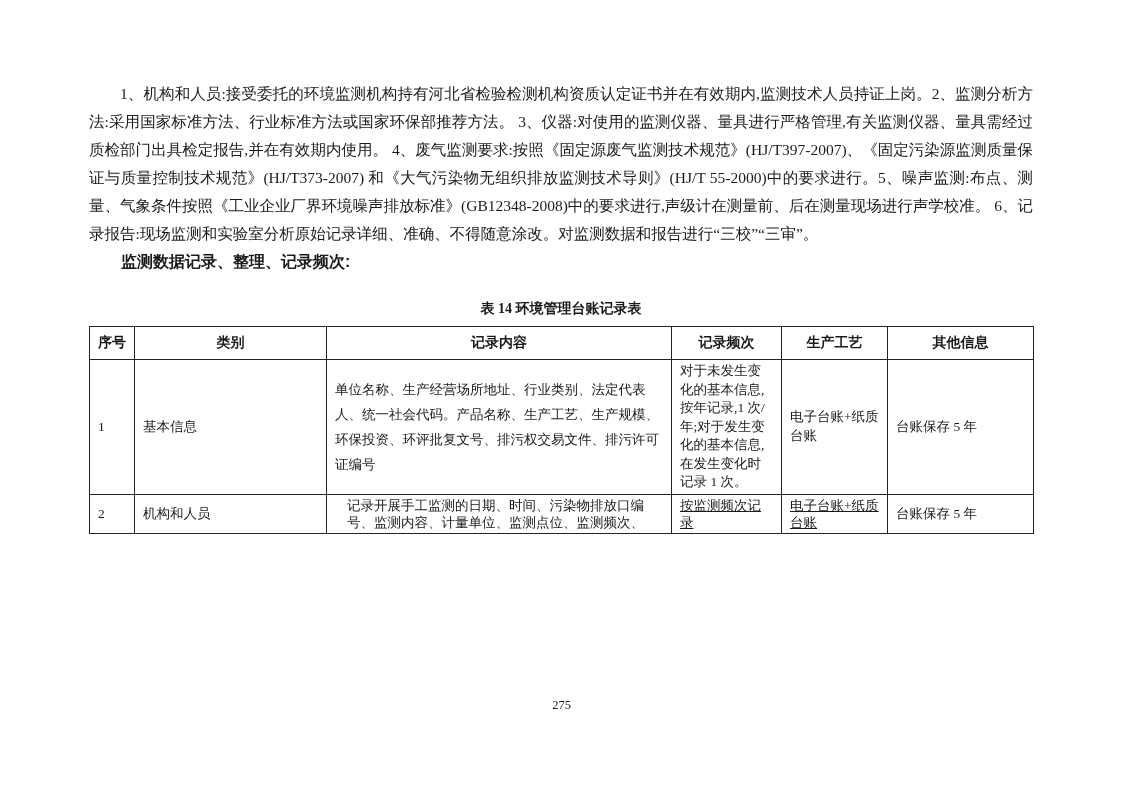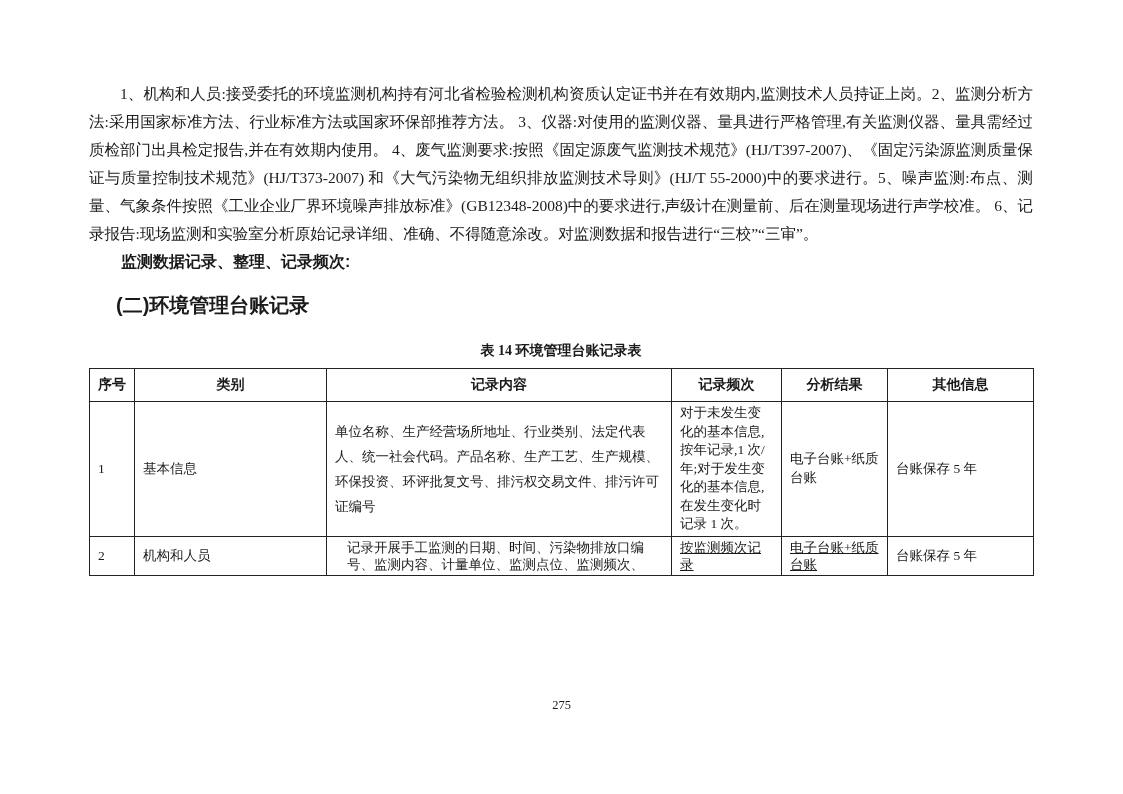--- a/index.html
+++ b/index.html
@@ -86,40 +86,39 @@
 </head>
 <body>
 
 <div class="content">
 
   <p class="para">1、机构和人员:接受委托的环境监测机构持有河北省检验检测机构资质认定证书并在有效期内,监测技术人员持证上岗。2、监测分析方法:采用国家标准方法、行业标准方法或国家环保部推荐方法。 3、仪器:对使用的监测仪器、量具进行严格管理,有关监测仪器、量具需经过质检部门出具检定报告,并在有效期内使用。 4、废气监测要求:按照《固定源废气监测技术规范》(HJ/T397-2007)、《固定污染源监测质量保证与质量控制技术规范》(HJ/T373-2007) 和《大气污染物无组织排放监测技术导则》(HJ/T 55-2000)中的要求进行。5、噪声监测:布点、测量、气象条件按照《工业企业厂界环境噪声排放标准》(GB12348-2008)中的要求进行,声级计在测量前、后在测量现场进行声学校准。 6、记录报告:现场监测和实验室分析原始记录详细、准确、不得随意涂改。对监测数据和报告进行“三校”“三审”。</p>
 
   <p class="bold-heading">监测数据记录、整理、记录频次:</p>
 
 
-  <h2 class="section-heading">(二)环境管理台账记录</h2>
 
   <p class="table-caption">表 14  环境管理台账记录表</p>
 
   <table class="ledger">
     <colgroup>
       <col class="c-no">
         <col class="c-cat">
         <col class="c-cont">
       <col class="c-freq">
         <col class="c-form">
         <col class="c-other">
     </colgroup>
     <thead>
       <tr>
         <th>序号</th>
         <th>类别</th>
         <th>记录内容</th>
         <th>记录频次</th>
-        <th>分析结果</th>
+        <th>生产工艺</th>
         <th>其他信息</th>
       </tr>
     </thead>
     <tbody>
       <tr class="row-1">
         <td class="no-cell">1</td>
         <td class="cat-cell">基本信息</td>
         <td class="content-cell">单位名称、生产经营场所地址、行业类别、法定代表人、统一社会代码。产品名称、生产工艺、生产规模、环保投资、环评批复文号、排污权交易文件、排污许可证编号</td>
         <td class="freq-cell">对于未发生变化的基本信息,按年记录,1 次/年;对于发生变化的基本信息,在发生变化时记录 1 次。</td>
         <td class="form-cell">电子台账+纸质台账</td>

